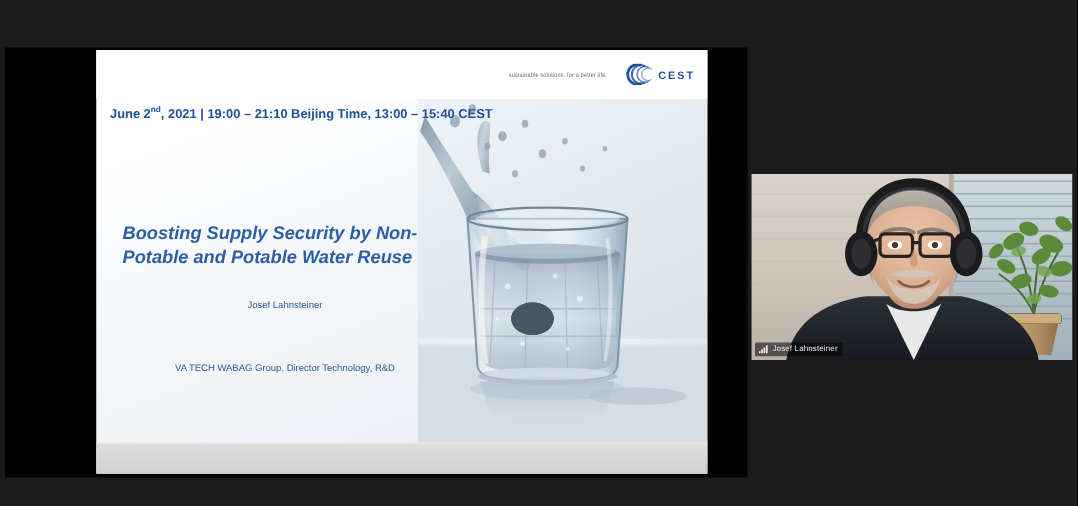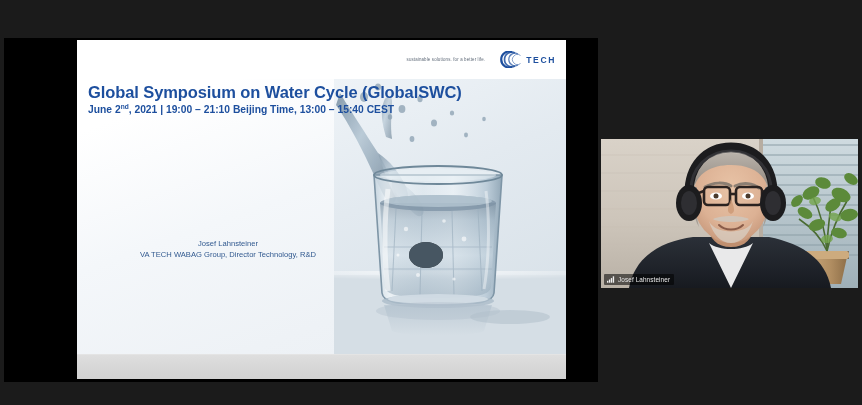--- a/index.html
+++ b/index.html
@@ -141,20 +141,21 @@
     text-align: center;
     color: #31598f;
   }
   #presenter-name {
     font-size: 7.6px;
     line-height: 1.5;
   }
   #presenter-role {
     font-size: 7.6px;
     line-height: 1.5;
+    margin-top: 40px;
   }
 
   
   #photo {
     position: absolute;
     right: 0;
     top: 39px;
     width: 232px;
     height: 276px;
     overflow: hidden;
@@ -205,21 +206,21 @@
         <div id="logo-lockup">
           <span id="brand-tagline">sustainable solutions. for a better life.</span>
           <svg id="logo-mark" viewBox="0 0 62 34">
             <g fill="none" stroke="#1d4f9e">
               <path d="M44 2 A16 16 0 1 0 44 32" stroke-width="4.4"></path>
               <path d="M50 4 A14.5 14.5 0 1 0 50 30" stroke-width="3.4" opacity=".85"></path>
               <path d="M56 6 A12.5 12.5 0 1 0 56 28" stroke-width="2.6" opacity=".7"></path>
               <path d="M61 9 A10 10 0 1 0 61 25" stroke-width="1.9" opacity=".55"></path>
             </g>
           </svg>
-          <span id="brand-name">TECH</span>
+          <span id="brand-name">CEST</span>
         </div>
       </div>
 
       <div id="photo">
         <svg viewBox="0 0 232 276" width="232" height="276" preserveAspectRatio="xMidYMax slice">
           <defs>
             <linearGradient id="bgGrad" x1="0" y1="0" x2="0.35" y2="1">
               <stop offset="0%" stop-color="#eef3f7"></stop>
               <stop offset="45%" stop-color="#e3eaf0"></stop>
               <stop offset="100%" stop-color="#d9e2e9"></stop>
@@ -321,24 +322,24 @@
             <ellipse cx="104" cy="220" rx="50" ry="5" fill="#dde6ec" opacity=".7"></ellipse>
           </g>
 
           <ellipse cx="104" cy="232" rx="62" ry="9" fill="#b9c6d1" opacity=".5"></ellipse>
           <path d="M50 226 L158 226 L150 252 C 140 258, 68 258, 58 252 Z" fill="url(#reflGrad)"></path>
           <ellipse cx="176" cy="238" rx="40" ry="7" fill="#b0bfca" opacity=".55"></ellipse>
         </svg>
       </div>
 
       <div id="title-block">
-        <div id="slide-title">Global Symposium on Water Cycle (GlobalSWC)</div>
         <div id="slide-subtitle"><span>June 2</span><sup>nd</sup><span>, 2021 | 19:00 – 21:10 Beijing Time, 13:00 – 15:40 CEST</span></div>
       </div>
 
+      <div id="headline">Boosting Supply Security by Non-Potable and Potable Water Reuse</div>
 
       <div id="presenter-block">
         <div id="presenter-name">Josef Lahnsteiner</div>
         <div id="presenter-role">VA TECH WABAG Group, Director Technology, R&amp;D</div>
       </div>
 
       <div id="slide-footer-band"></div>
     </div>
   </div>
 

